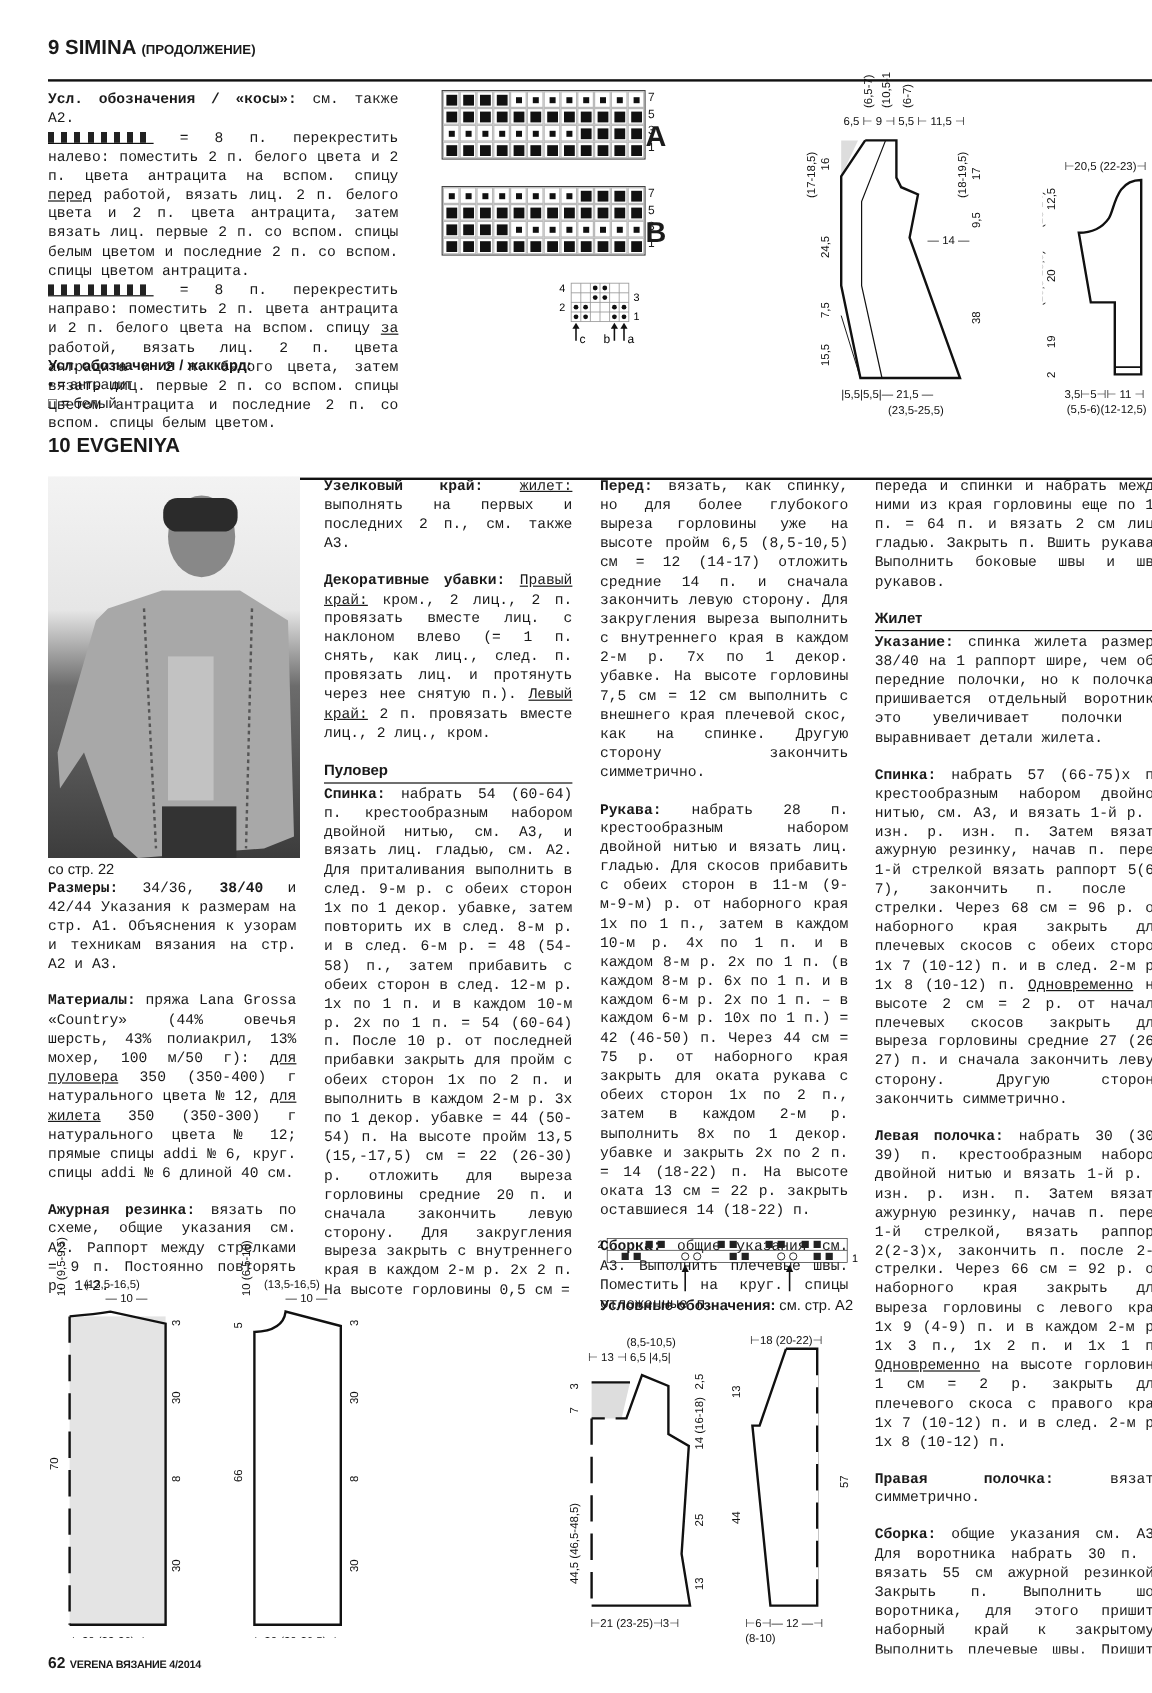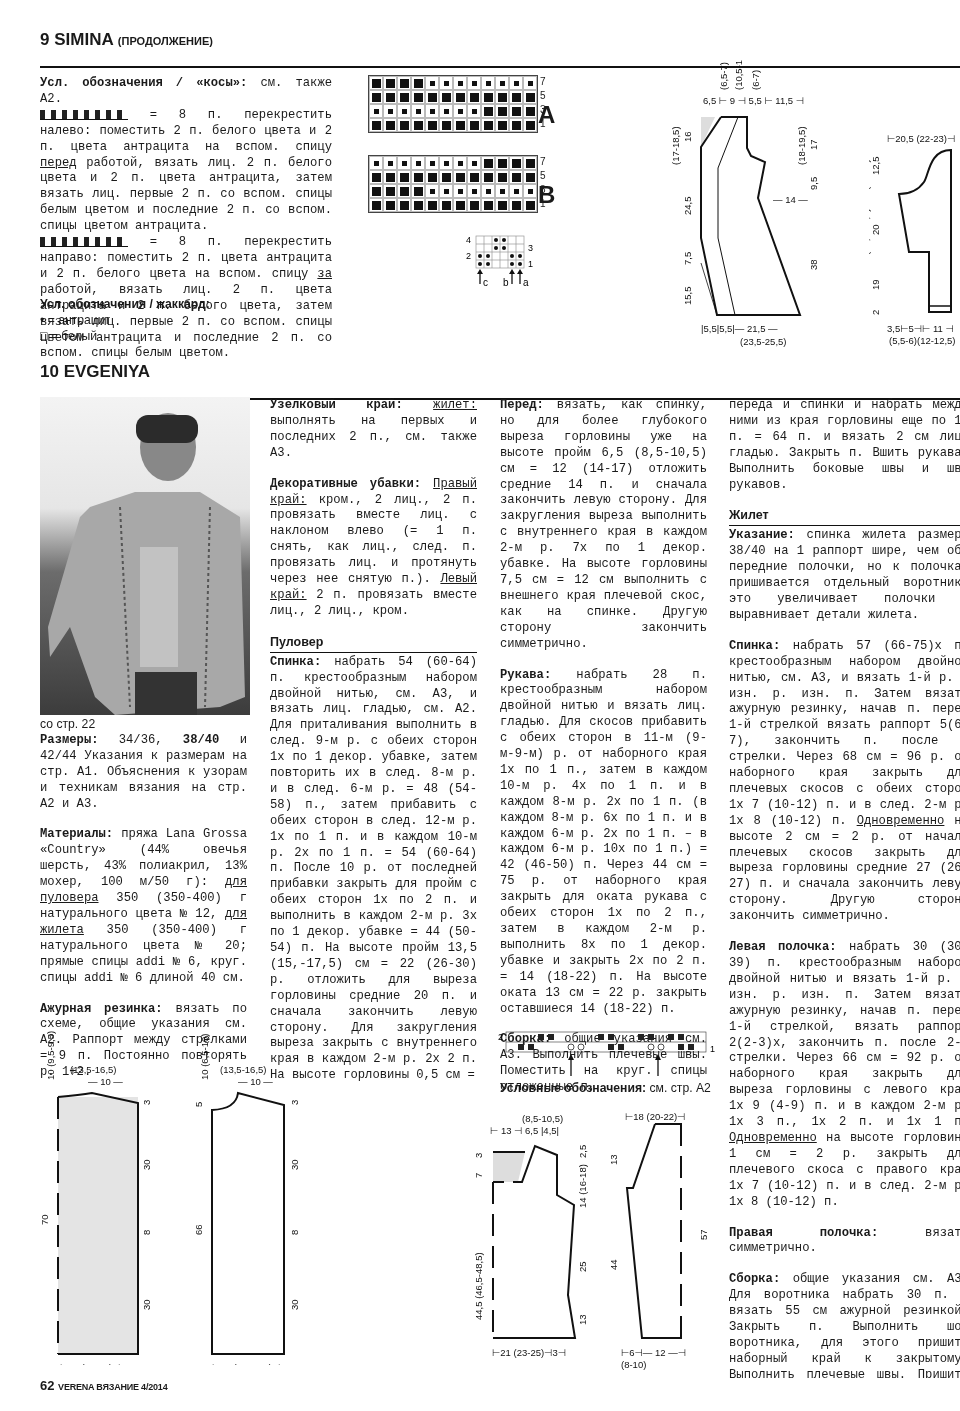--- a/index.html
+++ b/index.html
@@ -465,21 +465,21 @@
     <g stroke="#555" stroke-width="2" stroke-dasharray="3,3">
         <line x1="80" y1="110" x2="90" y2="310"></line>
         <line x1="170" y1="110" x2="165" y2="310"></line>
       </g>
   </svg>
 </div>
 
 <div class="abs txt" style="left:40px;top:717px;width:207px;">
   <div>со стр. 22</div>
   <p><b>Размеры:</b><span> 34/36, </span><b>38/40</b><span> и 42/44 Указания к размерам на стр. А1. Объяснения к узорам и техникам вязания на стр. А2 и А3.</span></p>
-  <p><b>Материалы:</b><span> пряжа Lana Grossa «Country» (44% овечья шерсть, 43% полиакрил, 13% мохер, 100 м/50 г): </span><u>для пуловера</u><span> 350 (350-400) г натурального цвета № 12, </span><u>для жилета</u><span> 350 (350-400) г натурального цвета № 20; прямые спицы addi № 6, круг. спицы addi № 6 длиной 40 см.</span></p>
+  <p><b>Материалы:</b><span> пряжа Lana Grossa «Country» (44% овечья шерсть, 43% полиакрил, 13% мохер, 100 м/50 г): </span><u>для пуловера</u><span> 350 (350-400) г натурального цвета № 12, </span><u>для жилета</u><span> 350 (350-300) г натурального цвета № 12; прямые спицы addi № 6, круг. спицы addi № 6 длиной 40 см.</span></p>
   <p><b>Ажурная резинка:</b><span> вязать по схеме, общие указания см. А2. Раппорт между стрелками = 9 п. Постоянно повторять р. 1+2.</span></p>
 </div>
 
 <div class="abs txt" style="left:270px;top:398px;width:207px;">
   <p><b>Узелковый край:</b> <u>жилет:</u><span> выполнять на первых и последних 2 п., см. также А3.</span></p>
   <p><b>Декоративные убавки:</b> <u>Правый край:</u><span> кром., 2 лиц., 2 п. провязать вместе лиц. с наклоном влево (= 1 п. снять, как лиц., след. п. провязать лиц. и протянуть через нее снятую п.). </span><u>Левый край:</u><span> 2 п. провязать вместе лиц., 2 лиц., кром.</span></p>
   <div class="subhead">Пуловер</div>
   <p><b>Спинка:</b><span> набрать 54 (60-64) п. крестообразным набором двойной нитью, см. А3, и вязать лиц. гладью, см. А2. Для приталивания выполнить в след. 9-м р. с обеих сторон 1х по 1 декор. убавке, затем повторить их в след. 8-м р. и в след. 6-м р. = 48 (54-58) п., затем прибавить с обеих сторон в след. 12-м р. 1х по 1 п. и в каждом 10-м р. 2х по 1 п. = 54 (60-64) п. После 10 р. от последней прибавки закрыть для пройм с обеих сторон 1х по 2 п. и выполнить в каждом 2-м р. 3х по 1 декор. убавке = 44 (50-54) п. На высоте пройм 13,5 (15,-17,5) см = 22 (26-30) р. отложить для выреза горловины средние 20 п. и сначала закончить левую сторону. Для закругления выреза закрыть с внутреннего края в каждом 2-м р. 2х 2 п. На высоте горловины 0,5 см =</span></p>
 </div>
 

